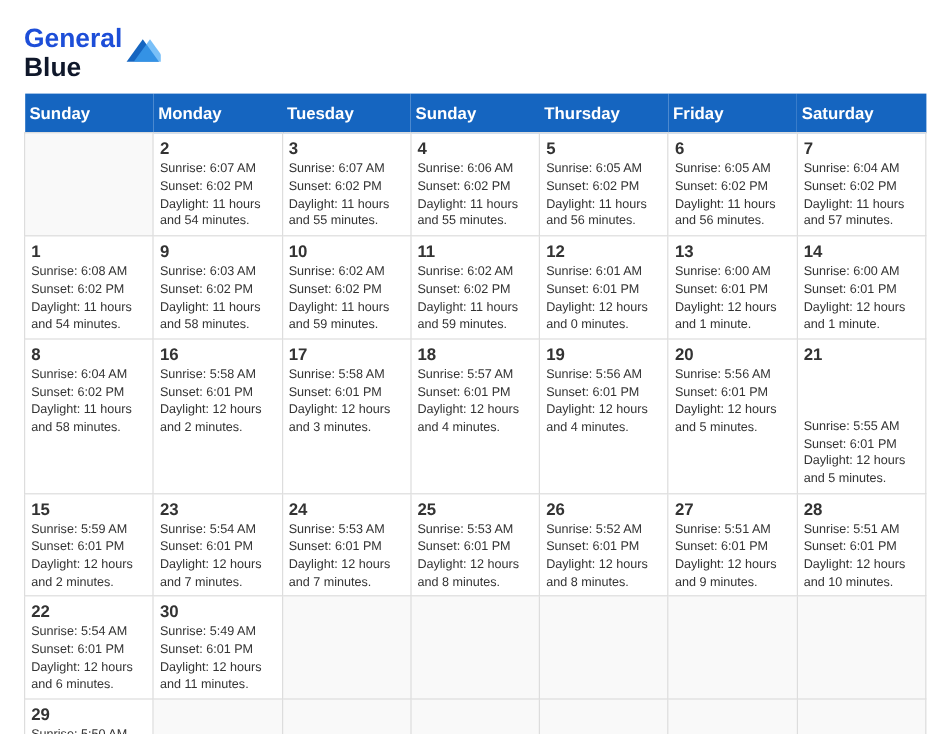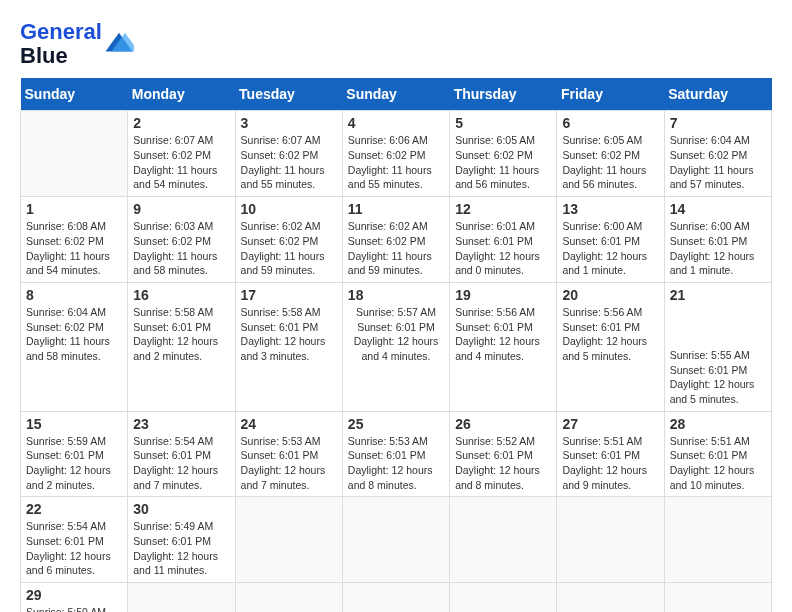--- a/index.html
+++ b/index.html
@@ -236,21 +236,21 @@
         </td>
         <td>
           <span class="day-number">17</span>
           <div class="day-info" style="white-space: pre-line;">Sunrise: 5:58 AM
 Sunset: 6:01 PM
 Daylight: 12 hours
 and 3 minutes.</div>
         </td>
         <td>
           <span class="day-number">18</span>
-          <div class="day-info" style="white-space: pre-line; text-align: center;">Sunrise: 5:57 AM
+          <div class="day-info" style="white-space: pre-line;">Sunrise: 5:57 AM
 Sunset: 6:01 PM
 Daylight: 12 hours
 and 4 minutes.</div>
         </td>
         <td>
           <span class="day-number">19</span>
           <div class="day-info" style="white-space: pre-line;">Sunrise: 5:56 AM
 Sunset: 6:01 PM
 Daylight: 12 hours
 and 4 minutes.</div>

